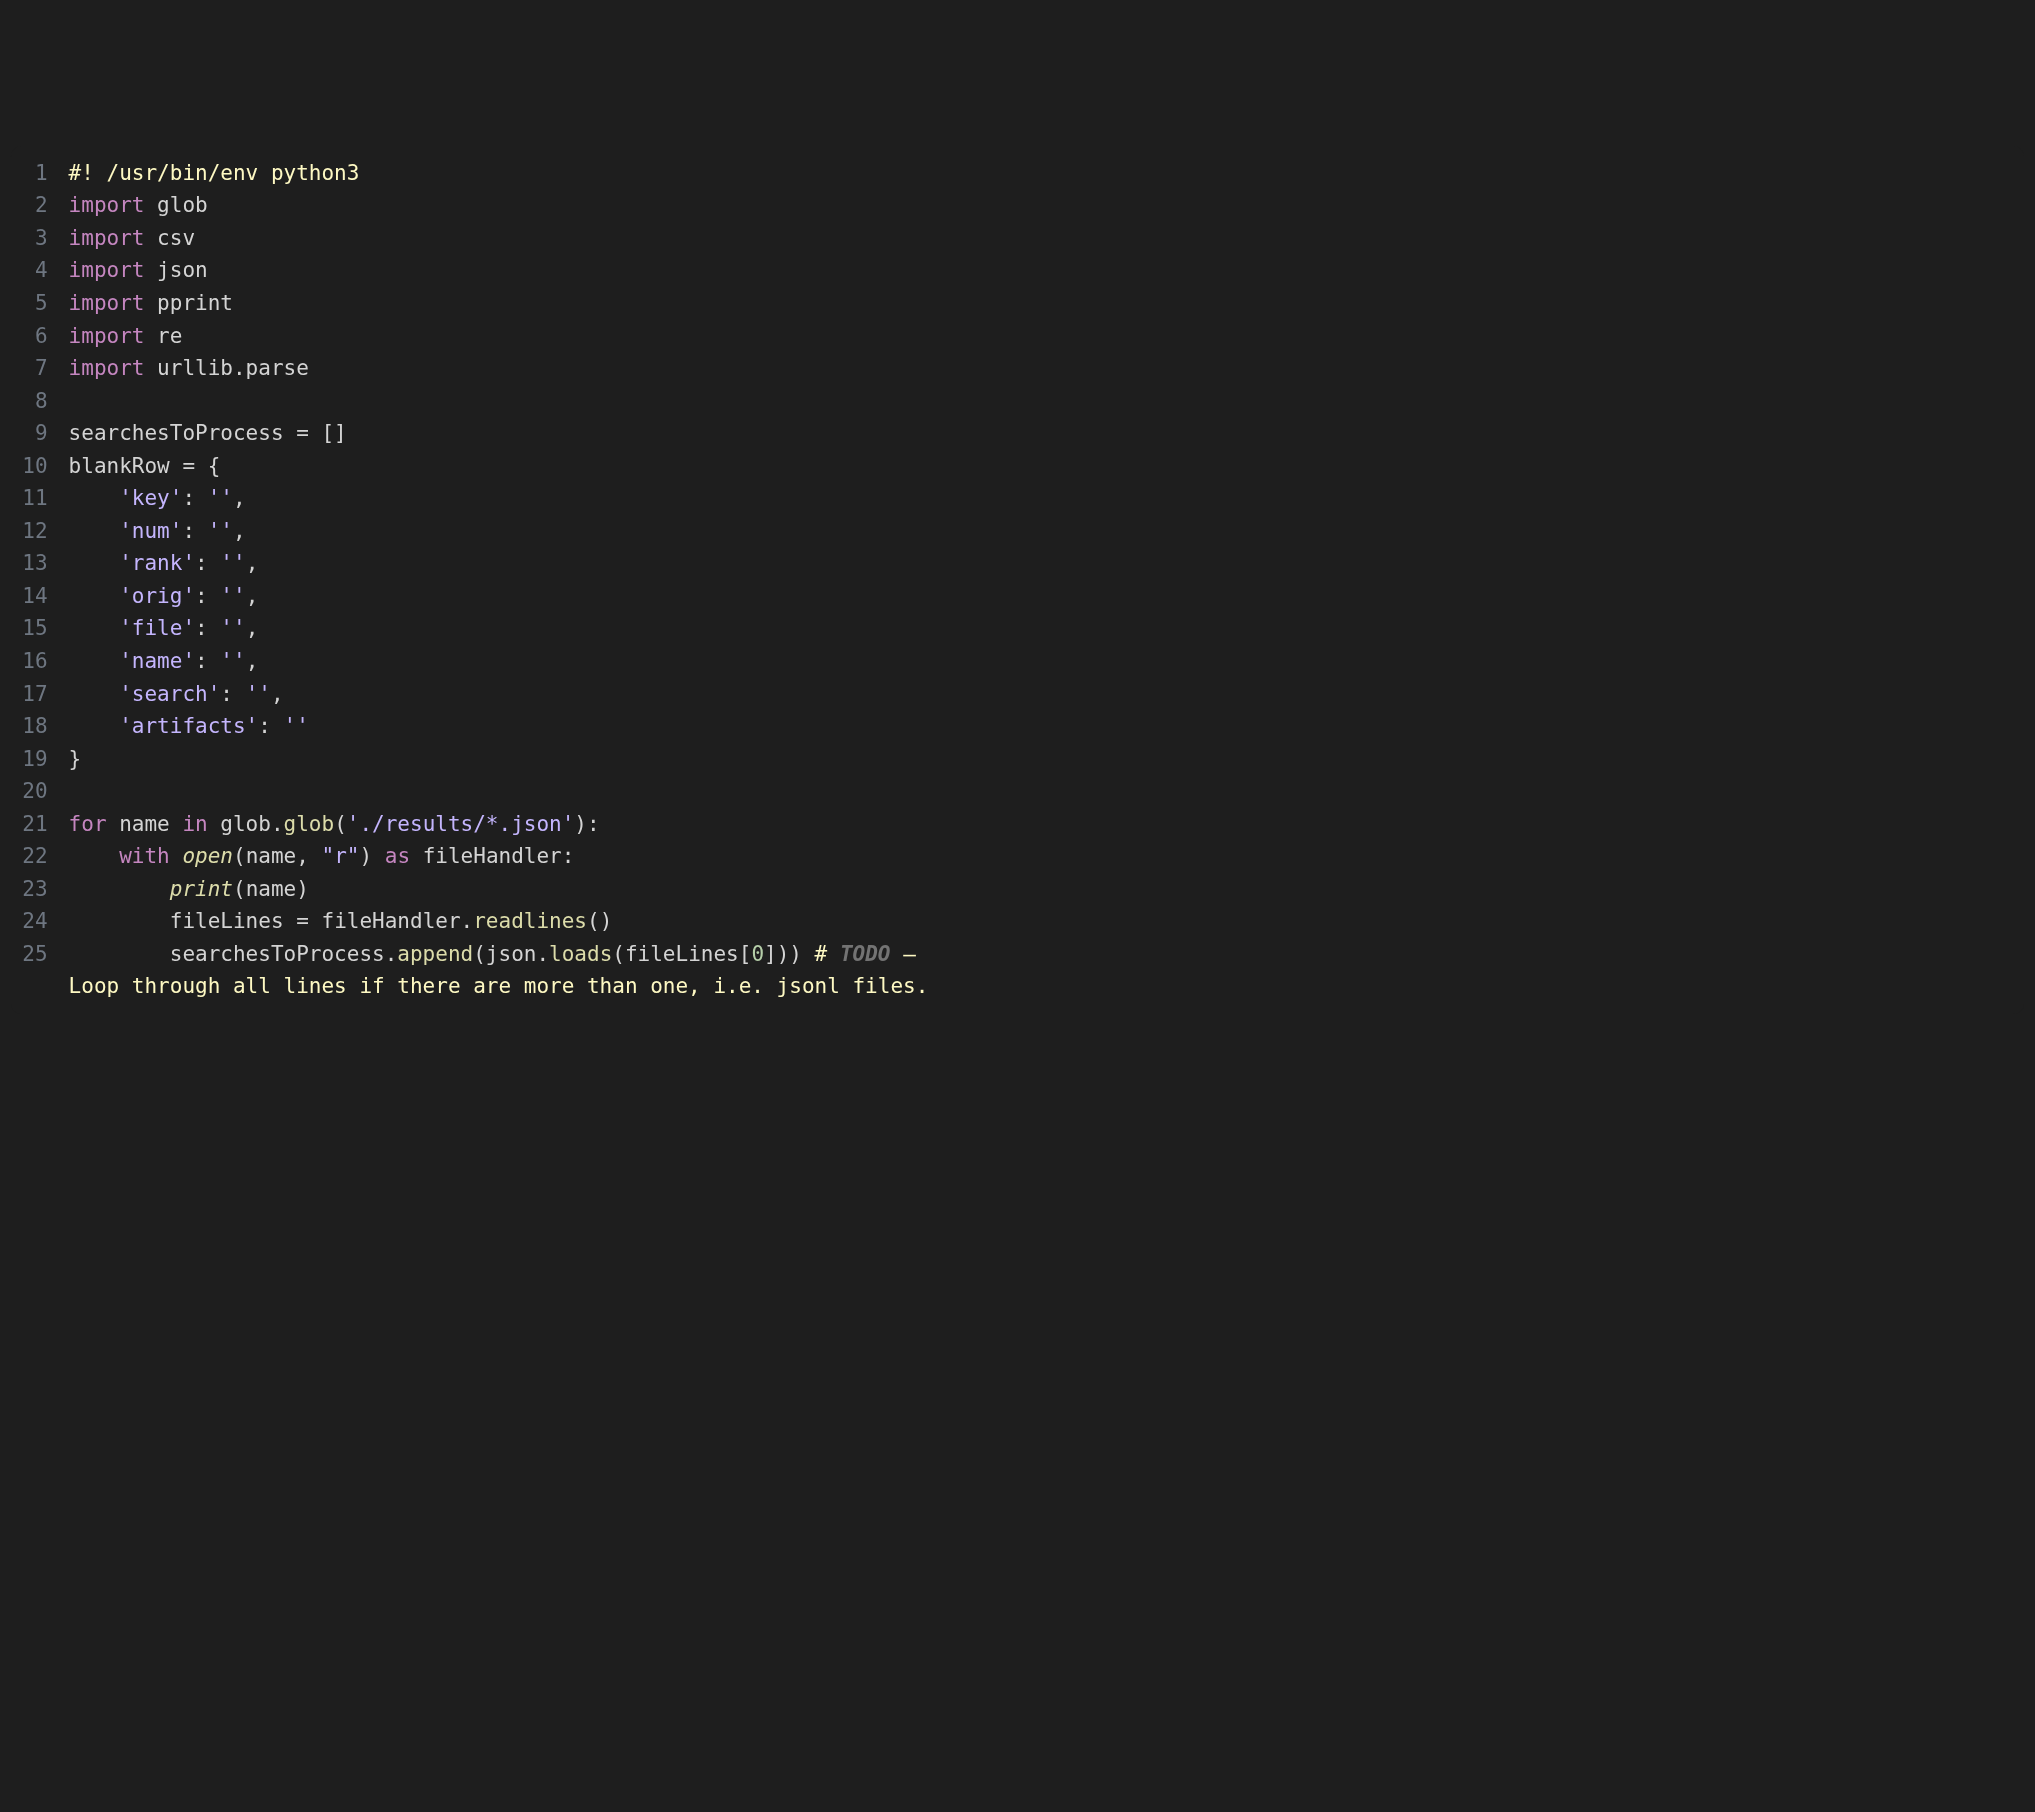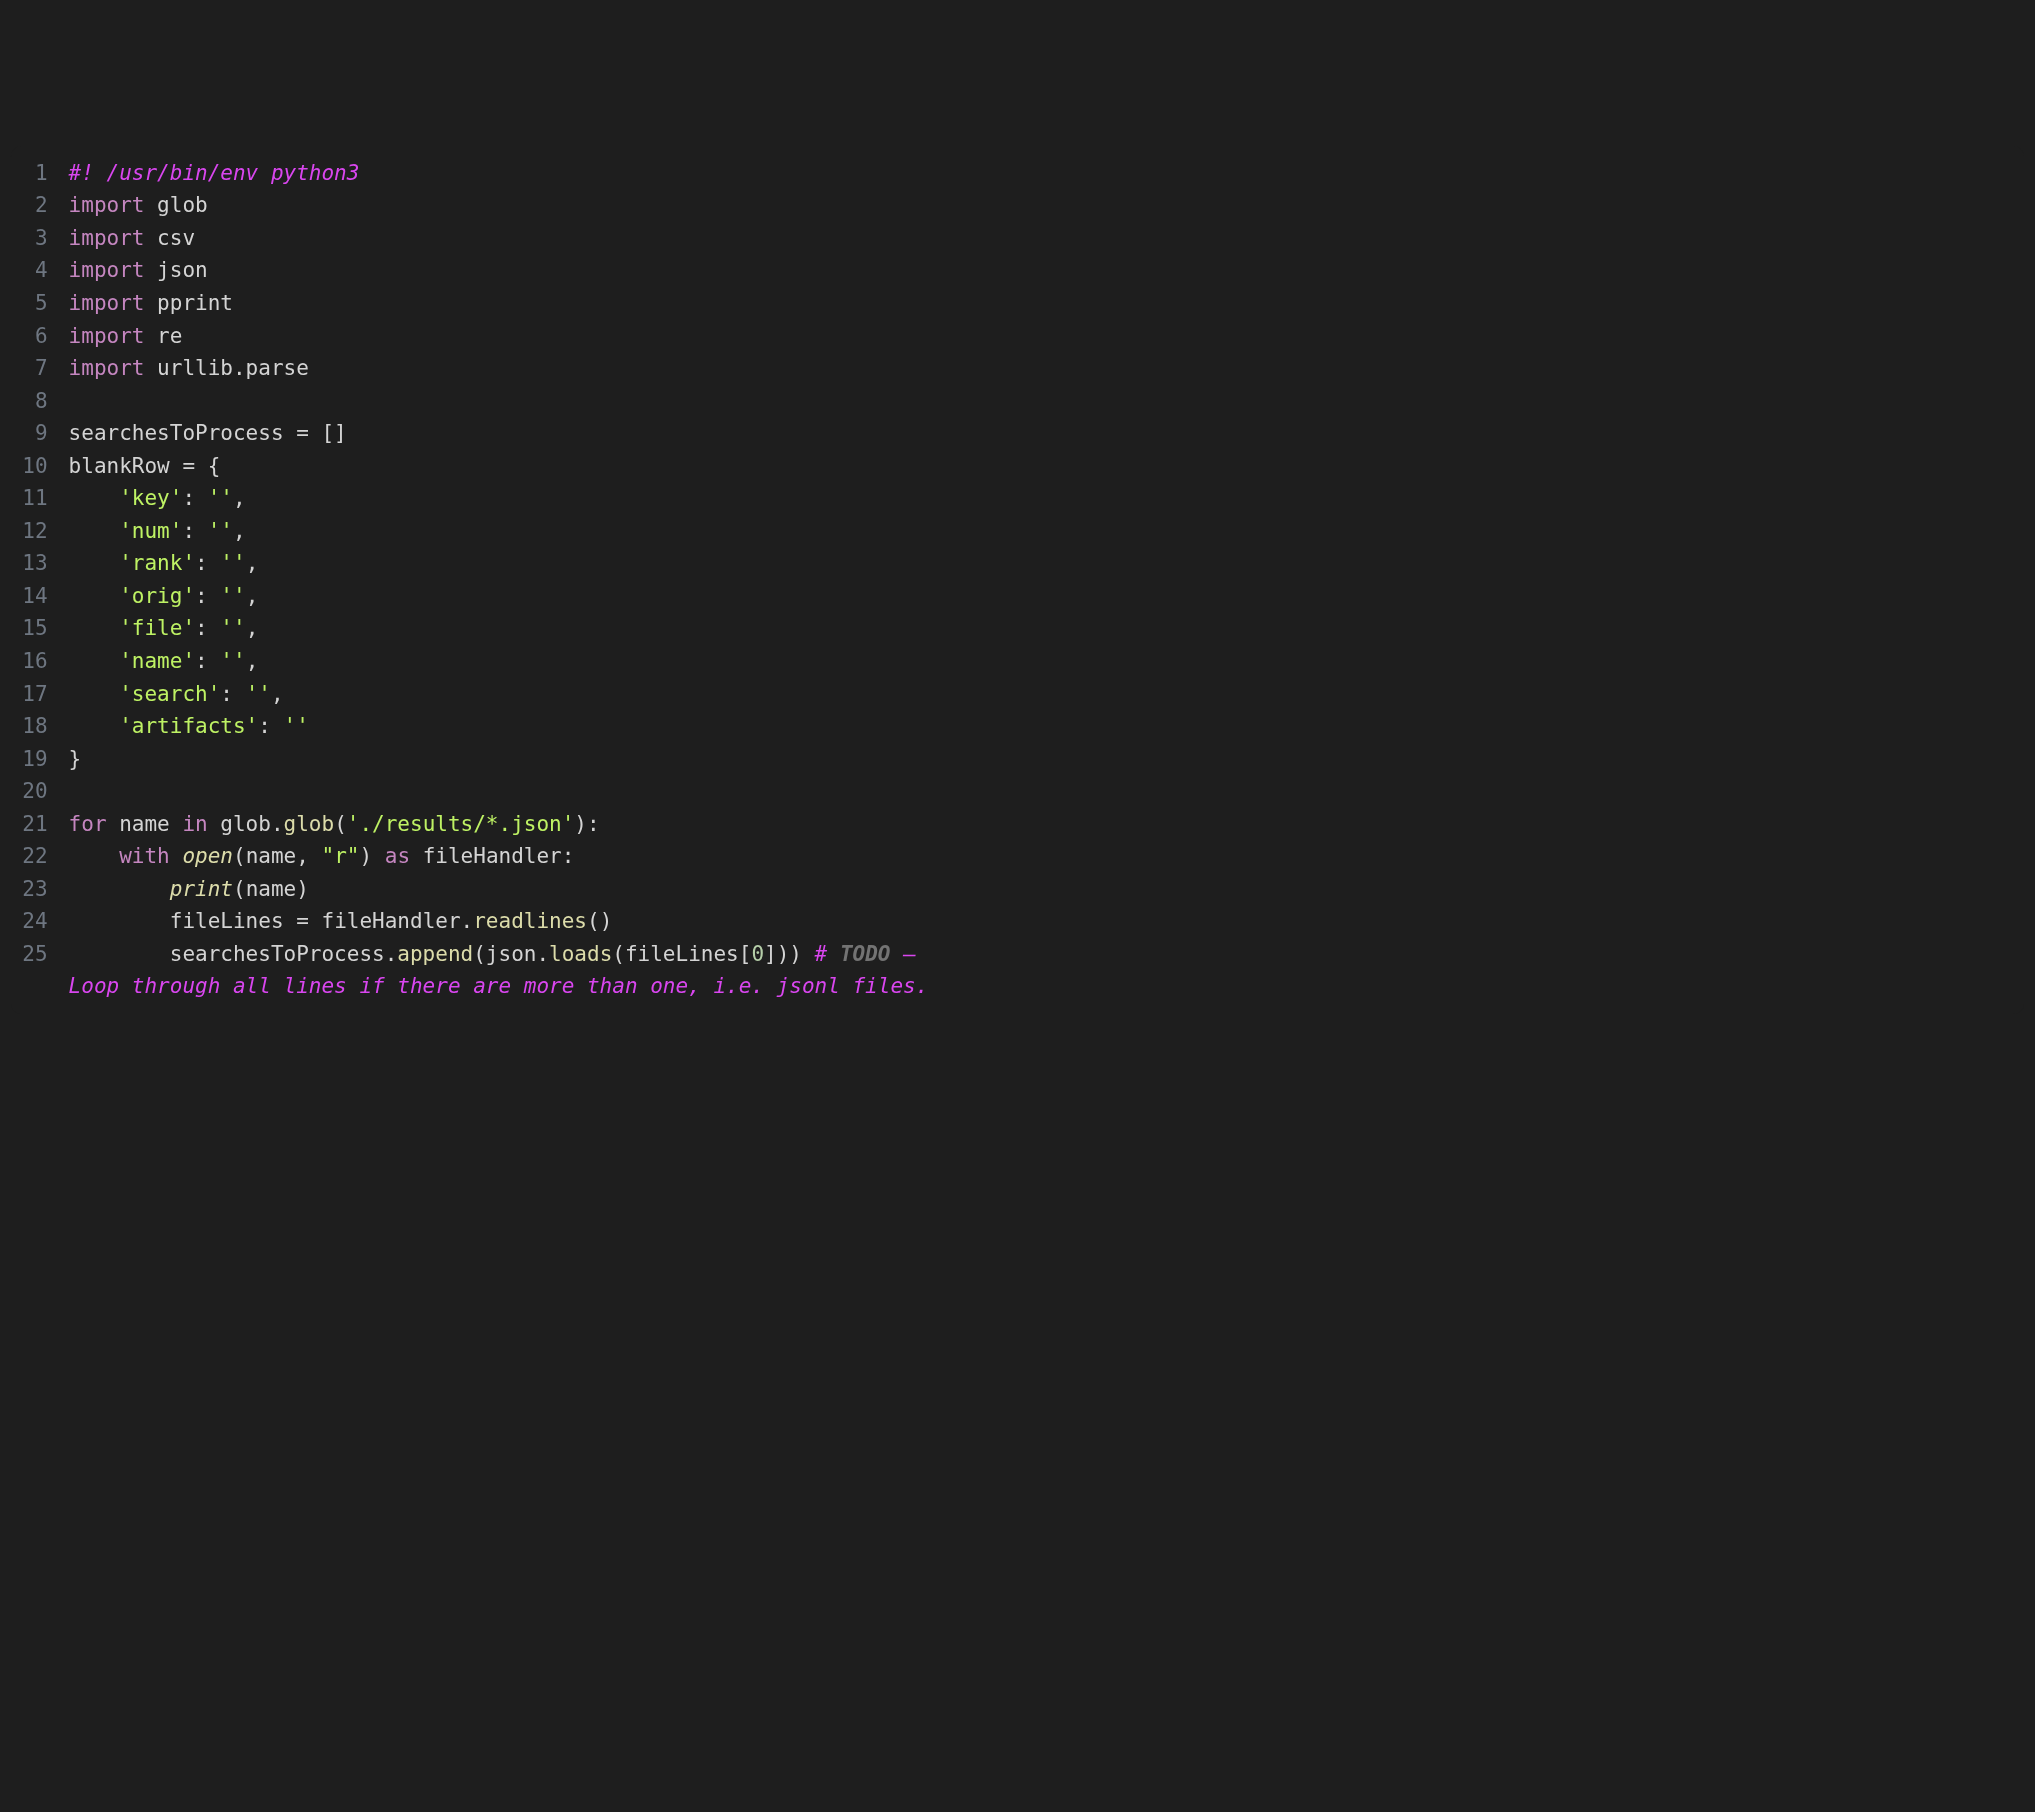--- a/index.html
+++ b/index.html
@@ -28,26 +28,26 @@
     color: #6e7681;
     user-select: none;
     flex-shrink: 0;
   }
   .code {
     flex: 1;
     white-space: pre-wrap;
     word-break: break-word;
   }
   .continuation .gutter { visibility: hidden; }
-  .tk-comment { color: #d946ef; font-style: italic; }
+  .tk-comment { color: #fef9c3; }
   .tk-keyword { color: #c586c0; }
   .tk-builtin { color: #dcdcaa; font-style: italic; }
   .tk-ident { color: #d4d4d4; }
   .tk-func { color: #dcdcaa; }
-  .tk-string { color: #bef264; }
+  .tk-string { color: #c4b5fd; }
   .tk-number { color: #b5cea8; }
   .tk-punct { color: #d4d4d4; }
   .tk-todo { color: #737373; font-weight: 600; font-style: italic; }
 </style>
 </head>
 <body>
 
 
 
 <div class="editor" id="editor"><div class="line"><span class="gutter">1</span><span class="code"><span class="tk-comment">#! /usr/bin/env python3</span></span></div><div class="line"><span class="gutter">2</span><span class="code"><span class="tk-keyword">import</span><span class="tk-ident"> glob</span></span></div><div class="line"><span class="gutter">3</span><span class="code"><span class="tk-keyword">import</span><span class="tk-ident"> csv</span></span></div><div class="line"><span class="gutter">4</span><span class="code"><span class="tk-keyword">import</span><span class="tk-ident"> json</span></span></div><div class="line"><span class="gutter">5</span><span class="code"><span class="tk-keyword">import</span><span class="tk-ident"> pprint</span></span></div><div class="line"><span class="gutter">6</span><span class="code"><span class="tk-keyword">import</span><span class="tk-ident"> re</span></span></div><div class="line"><span class="gutter">7</span><span class="code"><span class="tk-keyword">import</span><span class="tk-ident"> urllib.parse</span></span></div><div class="line"><span class="gutter">8</span><span class="code"><span class="tk-ident"></span></span></div><div class="line"><span class="gutter">9</span><span class="code"><span class="tk-ident">searchesToProcess </span><span class="tk-punct">=</span><span class="tk-punct"> []</span></span></div><div class="line"><span class="gutter">10</span><span class="code"><span class="tk-ident">blankRow </span><span class="tk-punct">=</span><span class="tk-punct"> {</span></span></div><div class="line"><span class="gutter">11</span><span class="code"><span class="tk-ident">    </span><span class="tk-string">'key'</span><span class="tk-punct">: </span><span class="tk-string">''</span><span class="tk-punct">,</span></span></div><div class="line"><span class="gutter">12</span><span class="code"><span class="tk-ident">    </span><span class="tk-string">'num'</span><span class="tk-punct">: </span><span class="tk-string">''</span><span class="tk-punct">,</span></span></div><div class="line"><span class="gutter">13</span><span class="code"><span class="tk-ident">    </span><span class="tk-string">'rank'</span><span class="tk-punct">: </span><span class="tk-string">''</span><span class="tk-punct">,</span></span></div><div class="line"><span class="gutter">14</span><span class="code"><span class="tk-ident">    </span><span class="tk-string">'orig'</span><span class="tk-punct">: </span><span class="tk-string">''</span><span class="tk-punct">,</span></span></div><div class="line"><span class="gutter">15</span><span class="code"><span class="tk-ident">    </span><span class="tk-string">'file'</span><span class="tk-punct">: </span><span class="tk-string">''</span><span class="tk-punct">,</span></span></div><div class="line"><span class="gutter">16</span><span class="code"><span class="tk-ident">    </span><span class="tk-string">'name'</span><span class="tk-punct">: </span><span class="tk-string">''</span><span class="tk-punct">,</span></span></div><div class="line"><span class="gutter">17</span><span class="code"><span class="tk-ident">    </span><span class="tk-string">'search'</span><span class="tk-punct">: </span><span class="tk-string">''</span><span class="tk-punct">,</span></span></div><div class="line"><span class="gutter">18</span><span class="code"><span class="tk-ident">    </span><span class="tk-string">'artifacts'</span><span class="tk-punct">: </span><span class="tk-string">''</span></span></div><div class="line"><span class="gutter">19</span><span class="code"><span class="tk-punct">}</span></span></div><div class="line"><span class="gutter">20</span><span class="code"><span class="tk-ident"></span></span></div><div class="line"><span class="gutter">21</span><span class="code"><span class="tk-keyword">for</span><span class="tk-ident"> name </span><span class="tk-keyword">in</span><span class="tk-ident"> glob.</span><span class="tk-func">glob</span><span class="tk-punct">(</span><span class="tk-string">'./results/*.json'</span><span class="tk-punct">):</span></span></div><div class="line"><span class="gutter">22</span><span class="code"><span class="tk-ident">    </span><span class="tk-keyword">with</span><span class="tk-ident"> </span><span class="tk-builtin">open</span><span class="tk-punct">(</span><span class="tk-ident">name</span><span class="tk-punct">, </span><span class="tk-string">"r"</span><span class="tk-punct">) </span><span class="tk-keyword">as</span><span class="tk-ident"> fileHandler:</span></span></div><div class="line"><span class="gutter">23</span><span class="code"><span class="tk-ident">        </span><span class="tk-builtin">print</span><span class="tk-punct">(</span><span class="tk-ident">name</span><span class="tk-punct">)</span></span></div><div class="line"><span class="gutter">24</span><span class="code"><span class="tk-ident">        fileLines </span><span class="tk-punct">=</span><span class="tk-ident"> fileHandler.</span><span class="tk-func">readlines</span><span class="tk-punct">()</span></span></div><div class="line"><span class="gutter">25</span><span class="code"><span class="tk-ident">        searchesToProcess.</span><span class="tk-func">append</span><span class="tk-punct">(</span><span class="tk-ident">json.</span><span class="tk-func">loads</span><span class="tk-punct">(</span><span class="tk-ident">fileLines[</span><span class="tk-number">0</span><span class="tk-punct">])) </span><span class="tk-comment"># </span><span class="tk-todo">TODO</span><span class="tk-comment"> – </span></span></div><div class="line continuation"><span class="gutter"></span><span class="code"><span class="tk-comment">Loop through all lines if there are more than one, i.e. jsonl files.</span></span></div></div>

